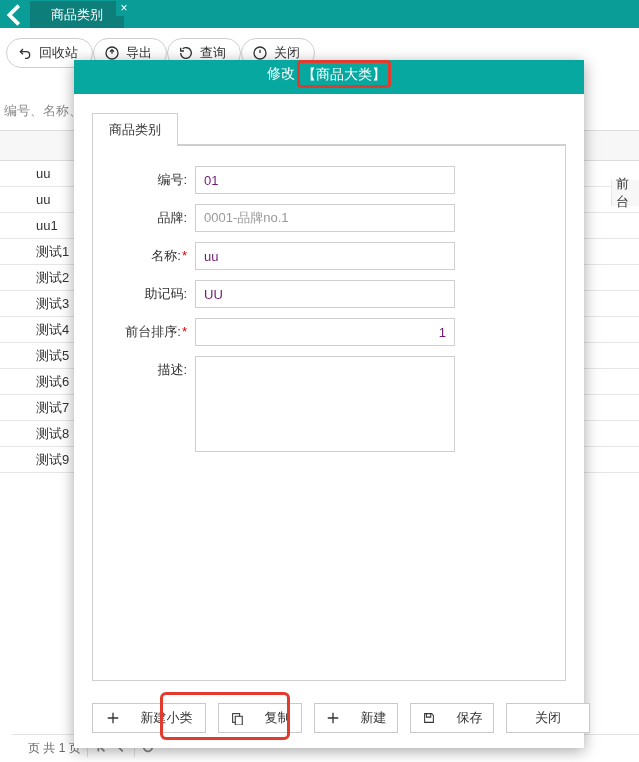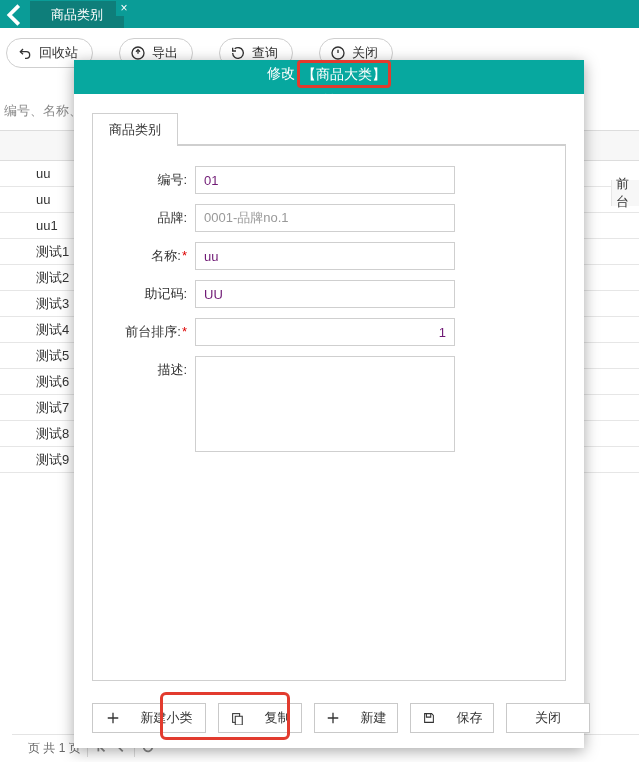--- a/index.html
+++ b/index.html
@@ -6,21 +6,21 @@
 body { background: #fff; font-size: 13px; color: #333; overflow: hidden; width: 639px; height: 762px; position: relative; }
 
 
 .topbar { background: #0a9c97; height: 28px; display: flex; align-items: stretch; border-top:1px solid #0a9c97;}
 .topbar-chevrons { width: 30px; display:flex; align-items:center; justify-content:center; }
 .tab { background: #0e7e7a; color: #fff; height: 100%; display: flex; align-items: center; padding: 0 21px; font-size: 13px; position: relative; }
 .tab .close { width: 16px; height: 16px; background: #0a9c97; color: #fff; display:flex; align-items:center; justify-content:center; font-size: 12px; position: absolute; top: -1px; right: -8px; cursor:pointer;}
 .topbar-chevrons svg { stroke:#fff; }
 
 
-.toolbar { display:flex; gap:26px; padding: 10px 6px; background:#fff; }
+.toolbar { display:flex; gap:0; padding: 10px 6px; background:#fff; }
 .tbtn { border:1px solid #cfcfcf; border-radius: 15px; height: 30px; padding: 0 14px 0 10px; display:flex; align-items:center; gap:6px; background:#fff; cursor:pointer; font-size:13px; color:#333;}
 .tbtn svg { width:16px; height:16px; }
 .searchrow { display:flex; }
 .searchrow .truncated { white-space: nowrap; overflow:hidden; }
 
 
 .grid { border-top:1px solid #ddd; }
 .gridhead { height: 30px; background:#f7f7f7; border-bottom:1px solid #ddd; }
 .gridrow { height:26px; border-bottom:1px solid #e6e6e6; display:flex; align-items:center; }
 .gridrow .cell { padding-left:36px; font-size:13px; color:#333; }

